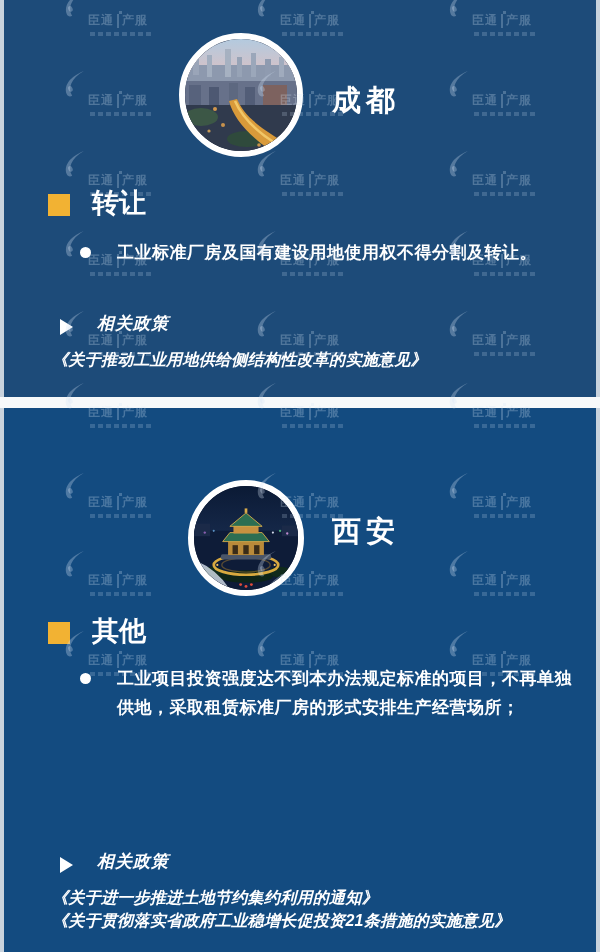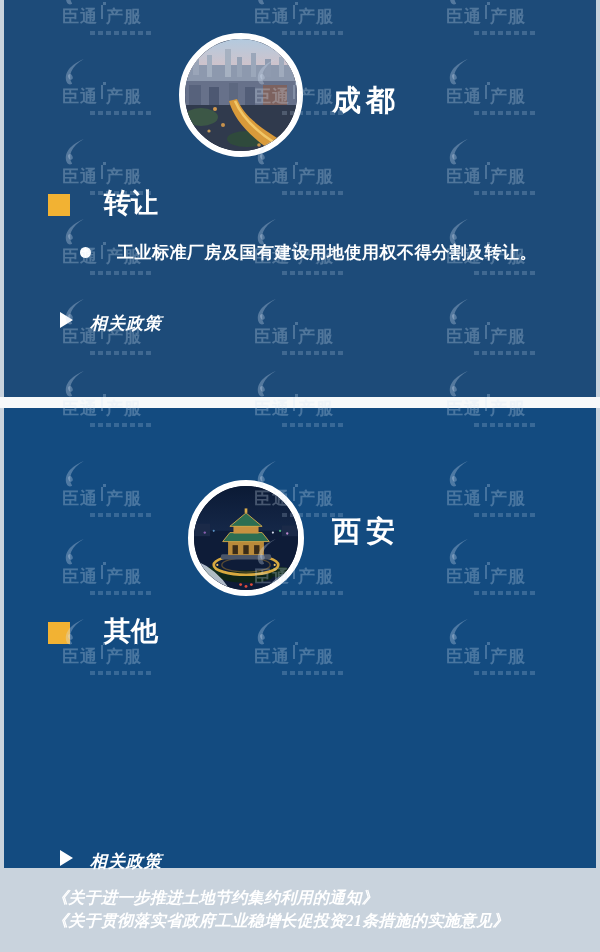--- a/index.html
+++ b/index.html
@@ -1,56 +1,56 @@
 <!DOCTYPE html>
 <html><head>
 <meta charset="utf-8">
 <style>
   html,body{margin:0;padding:0;background:#e8ecf0;}
   .page{position:relative;width:600px;height:952px;overflow:hidden;background:#c9d3dd;
         font-family:"Liberation Sans","DejaVu Sans",sans-serif;color:#fff;}
   .card{position:absolute;left:4px;right:4px;}
   .card-top{top:0;height:397px;background:#1d4b79;}
-  .card-bottom{top:408px;height:460px;background:#134b80;}
+  .card-bottom{top:408px;height:544px;background:#134b80;}
   .divider{position:absolute;left:0;right:0;top:397px;height:11px;background:#f7f9fa;z-index:5;}
 
   
   .photo{position:absolute;border:6px solid #ffffff;border-radius:50%;box-sizing:border-box;
          overflow:hidden;background:#0d1830;}
   .photo svg{display:block;width:100%;height:100%;}
   .photo-cd{left:175px;top:33px;width:124px;height:124px;}
   .photo-xa{left:184px;top:72px;width:116px;height:116px;}
 
   .city{position:absolute;font-size:29px;font-weight:bold;letter-spacing:5px;line-height:32px;}
   .city-cd{left:328px;top:84px;}
   .city-xa{left:328px;top:107px;}
 
-  .sec-head{position:absolute;left:44px;display:flex;align-items:center;gap:34px;}
+  .sec-head{position:absolute;left:44px;display:flex;align-items:center;gap:22px;}
   .sq{width:22px;height:22px;background:#f2b233;flex:none;margin-top:4px;}
   .sec-title{font-size:27px;font-weight:bold;line-height:30px;}
 
   .bullets{position:absolute;margin:0;padding:0;list-style:none;width:492px;}
   .bullets li{display:flex;gap:26px;margin-bottom:12px;}
   .b-dot{width:11px;height:11px;border-radius:50%;background:#fff;flex:none;margin-top:9px;}
   .b-text{font-size:17px;font-weight:bold;line-height:29px;letter-spacing:0.5px;}
 
-  .related{position:absolute;display:flex;align-items:flex-start;gap:17px;}
+  .related{position:absolute;display:flex;align-items:flex-end;gap:24px;}
   .tri{width:0;height:0;border-left:13px solid #ffffff;border-top:8px solid transparent;
        border-bottom:8px solid transparent;flex:none;}
   .rel-label{font-size:17px;font-weight:bold;font-style:italic;letter-spacing:1px;}
 
   .policies{position:absolute;width:520px;}
   .policy{font-size:16px;font-weight:bold;font-style:italic;line-height:23px;letter-spacing:0.3px;}
 
   
   #wm-layer{position:absolute;inset:0;z-index:50;pointer-events:none;overflow:hidden;}
   .wm{position:absolute;width:96px;display:flex;flex-wrap:wrap;align-items:center;}
   .wm-logo{width:24px;height:27px;flex:none;margin-right:2px;}
-  .wm-text{font-size:17px;font-weight:bold;color:rgba(214,230,246,0.28);
-           display:flex;white-space:nowrap;letter-spacing:1px;}
+  .wm-text{font-size:12px;font-weight:bold;color:rgba(214,230,246,0.28);
+           display:flex;align-items:center;white-space:nowrap;letter-spacing:1px;margin-top:34px;}
   .wm-sep{display:inline-block;width:2px;height:14px;background:rgba(214,230,246,0.26);
           margin:0 3px;position:relative;}
   .wm-sep::before{content:'';position:absolute;top:-3px;right:-3px;width:3px;height:3px;
           background:rgba(214,230,246,0.26);}
   .wm-tagline{width:64px;height:4px;margin:3px 0 0 28px;
           background:repeating-linear-gradient(90deg,rgba(205,223,242,0.20) 0 5px,transparent 5px 8px);}
 </style>
 </head>
 <body>
 
@@ -105,20 +105,23 @@
         <span class="b-dot"></span>
         <span class="b-text">工业标准厂房及国有建设用地使用权不得分割及转让。</span>
       </li>
     </ul>
 
     <div class="related" style="left:56px;top:312px;">
       <span class="tri"></span>
       <span class="rel-label">相关政策</span>
     </div>
 
+    <div class="policies" style="left:48px;top:348px;">
+      <div class="policy">《关于推动工业用地供给侧结构性改革的实施意见》</div>
+    </div>
   </section>
 
   <div class="divider"></div>
 
   <section class="card card-bottom">
 
     <div class="photo photo-xa">
       <svg viewBox="0 0 116 116" preserveAspectRatio="none">
         <defs>
           <linearGradient id="xasky" x1="0" y1="0" x2="0" y2="1">
@@ -159,28 +162,32 @@
       </svg>
     </div>
     <div class="city city-xa">西安</div>
 
     <div class="sec-head" style="top:208px;align-items:center;">
       <span class="sq"></span>
       <span class="sec-title">其他</span>
     </div>
 
     <ul class="bullets" style="left:76px;top:256px;">
+      <li>
+        <span class="b-dot"></span>
+        <span class="b-text">工业项目投资强度达不到本办法规定标准的项目，不再单独供地，采取租赁标准厂房的形式安排生产经营场所；</span>
+      </li>
     </ul>
 
     <div class="related" style="left:56px;top:442px;">
       <span class="tri"></span>
       <span class="rel-label">相关政策</span>
     </div>
 
-    <div class="policies" style="left:48px;top:478px;font-family:Liberation Serif, serif;">
+    <div class="policies" style="left:48px;top:478px;">
       <div class="policy">《关于进一步推进土地节约集约利用的通知》</div>
       <div class="policy">《关于贯彻落实省政府工业稳增长促投资21条措施的实施意见》</div>
     </div>
   </section>
 
   <div id="wm-layer">
       <div class="wm" style="left: 62px; top: -22px;">
     <svg class="wm-logo" viewBox="0 0 26 30">
       <path d="M24,1 C9,7 1,17 5,27 C6,29.5 9,30 11,28.5 C5.5,20 10,9 24,1 Z" fill="rgba(214,230,246,0.30)"></path>
       <ellipse cx="9" cy="21" rx="2.4" ry="3.2" fill="rgba(214,230,246,0.30)" transform="rotate(-25 9 21)"></ellipse>

